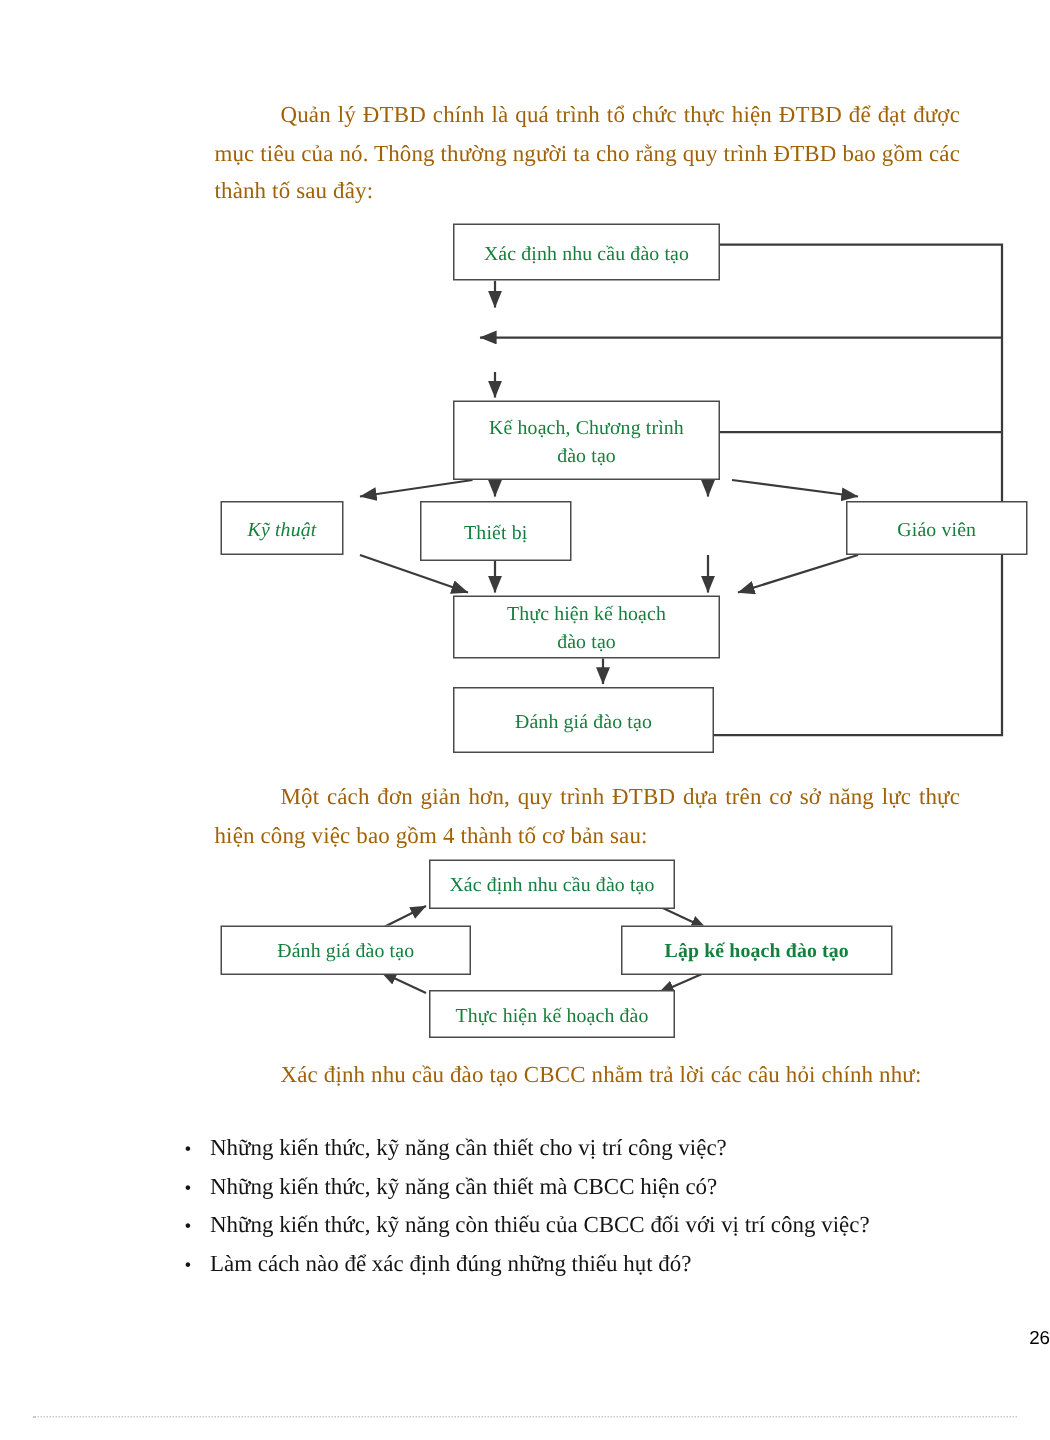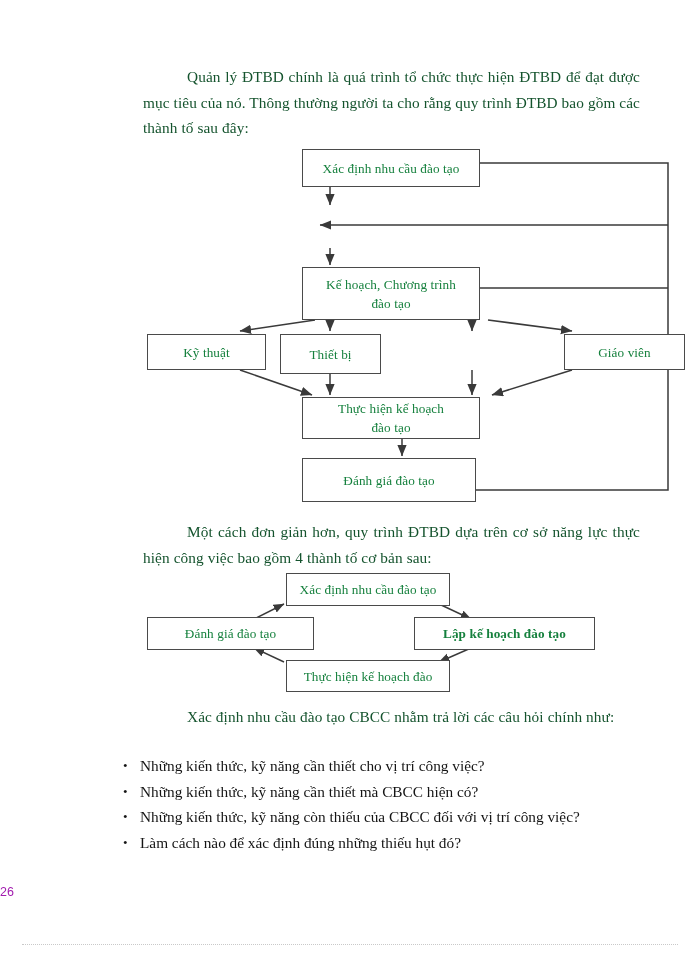--- a/index.html
+++ b/index.html
@@ -19,21 +19,21 @@
     position: absolute;
     inset: 0;
     background: #fff;
   }
 
   
   .para {
     position: absolute;
     font-size: 15.3px;
     line-height: 25.5px;
-    color: #14532d;
+    color: #a16207;
     text-align: justify;
     letter-spacing: 0.1px;
   }
   .para .indent { display: inline-block; width: 44px; }
 
   .bullets {
     position: absolute;
     left: 123px;
     top: 753px;
     width: 520px;
@@ -51,24 +51,24 @@
     left: 0;
     top: 0;
     font-size: 13px;
   }
 
   .page-number {
     position: absolute;
     left: 0;
     top: 885px;
     width: 700px;
-    text-align: left;
+    text-align: right;
     font-family: "Liberation Sans", "DejaVu Sans", sans-serif;
     font-size: 12.5px;
-    color: #a21caf;
+    color: #000000;
   }
 
   .footer-rule {
     position: absolute;
     left: 22px;
     top: 944px;
     width: 656px;
     height: 1px;
     border-top: 1px dotted #c9c9c9;
   }
@@ -144,21 +144,21 @@
     <div class="dnode" style="left:162px; top:4px; width:178px; height:38px;">
       <span>Xác định nhu cầu đào tạo</span>
     </div>
 
 
     <div class="dnode two-line" style="left:162px; top:122px; width:178px; height:53px; flex-direction:column;">
       <span>Kế hoạch, Chương trình</span>
       <span>đào tạo</span>
     </div>
 
-    <div class="dnode" style="left:7px; top:189px; width:119px; height:36px;">
+    <div class="dnode" style="left:7px; top:189px; width:82px; height:36px;font-style:italic;">
       <span>Kỹ thuật</span>
     </div>
 
     <div class="dnode" style="left:140px; top:189px; width:101px; height:40px;">
       <span>Thiết bị</span>
     </div>
 
 
     <div class="dnode" style="left:424px; top:189px; width:121px; height:36px;">
       <span>Giáo viên</span>

